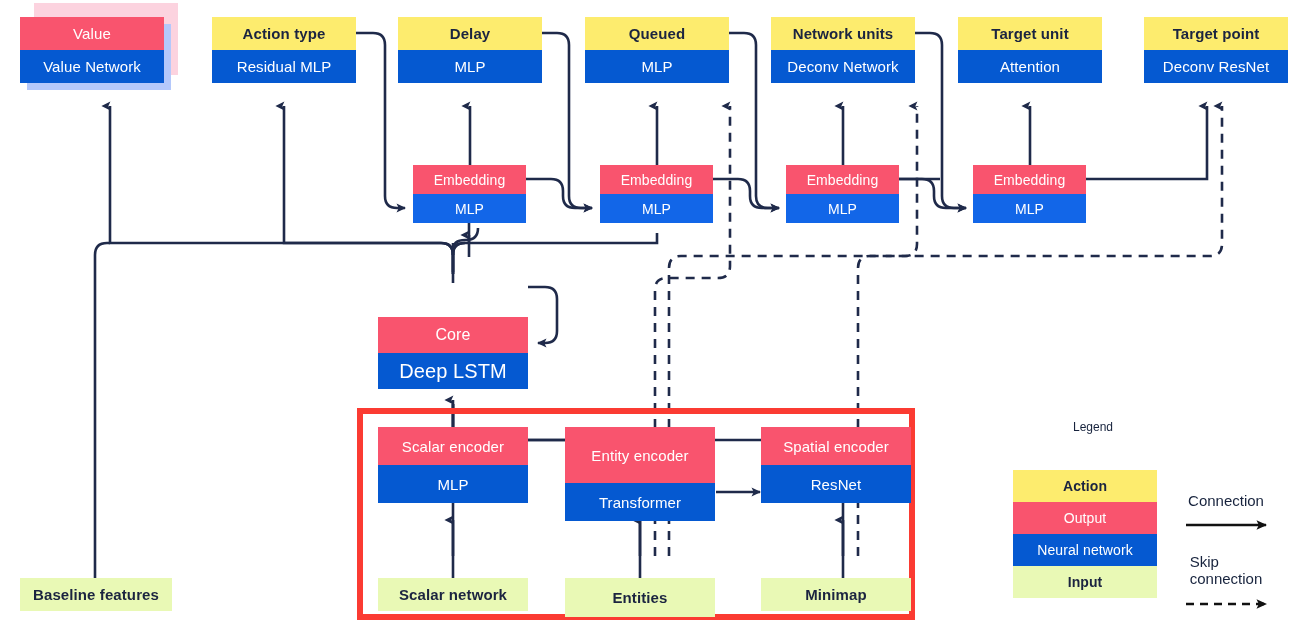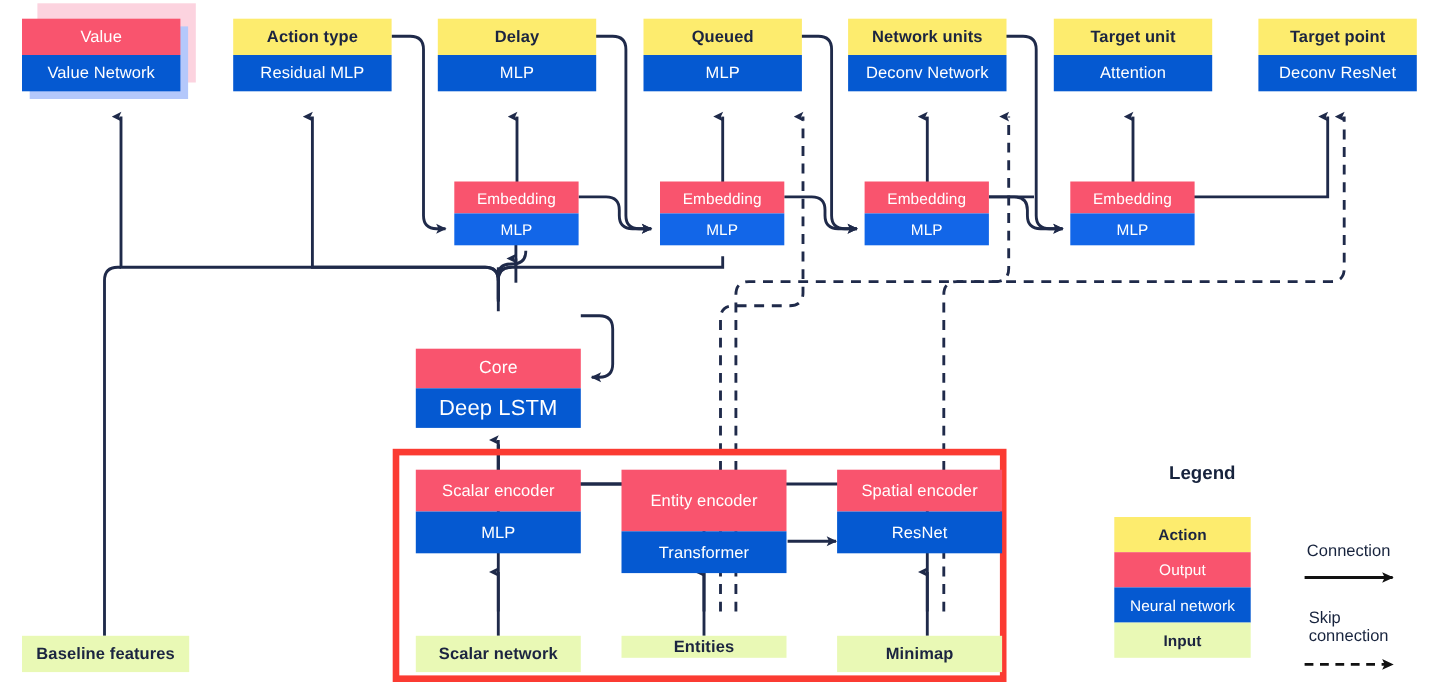--- a/index.html
+++ b/index.html
@@ -26,21 +26,21 @@
   .ghost{position:absolute;box-sizing:border-box;}
   .ghost-pink{background:#FCD3DF;}
   .ghost-blue{background:#B4C8FB;}
 
   .redbox{
     position:absolute;box-sizing:border-box;
     border:6px solid #FB3B32;background:transparent;
   }
 
   .legend-title{
-    position:absolute;font-size:17px;font-weight:bold;color:#17233d;
+    position:absolute;font-size:12px;font-weight:normal;color:#17233d;
     white-space:nowrap;
   }
   .legend-stack{position:absolute;}
   .legend-stack .cell{font-size:14px;}
   .legend-label{
     position:absolute;font-size:15px;color:#17233d;text-align:left;
     white-space:nowrap;line-height:1.15;
   }
 </style>
 </head>
@@ -211,30 +211,30 @@
 
   <div class="node" style="left:20px;top:578px;width:152px;">
     <div class="cell cap-input" style="height:33px;">Baseline features</div>
   </div>
 
   <div class="node" style="left:378px;top:578px;width:150px;">
     <div class="cell cap-input" style="height:33px;">Scalar network</div>
   </div>
 
   <div class="node" style="left:565px;top:578px;width:150px;">
-    <div class="cell cap-input" style="height:20px;">Entities</div>
+    <div class="cell cap-input" style="height:39px;">Entities</div>
   </div>
 
   <div class="node" style="left:761px;top:578px;width:150px;">
     <div class="cell cap-input" style="height:33px;">Minimap</div>
   </div>
 
   <div class="legend-title" style="left:1093px;top:420px;transform:translateX(-50%);">Legend</div>
 
-  <div class="legend-stack" style="left:1013px;top:470px;width:124px;">
+  <div class="legend-stack" style="left:1013px;top:470px;width:144px;">
     <div class="cell cap-action" style="height:32px;">Action</div>
     <div class="cell cap-output" style="height:32px;">Output</div>
     <div class="cell cap-nn" style="height:32px;">Neural network</div>
     <div class="cell cap-input" style="height:32px;">Input</div>
   </div>
 
   <div class="legend-label" style="left:1226px;top:492px;transform:translateX(-50%);">Connection</div>
 
   <div class="legend-label" style="left:1226px;top:553px;transform:translateX(-50%);">
     <span>Skip</span><br>

